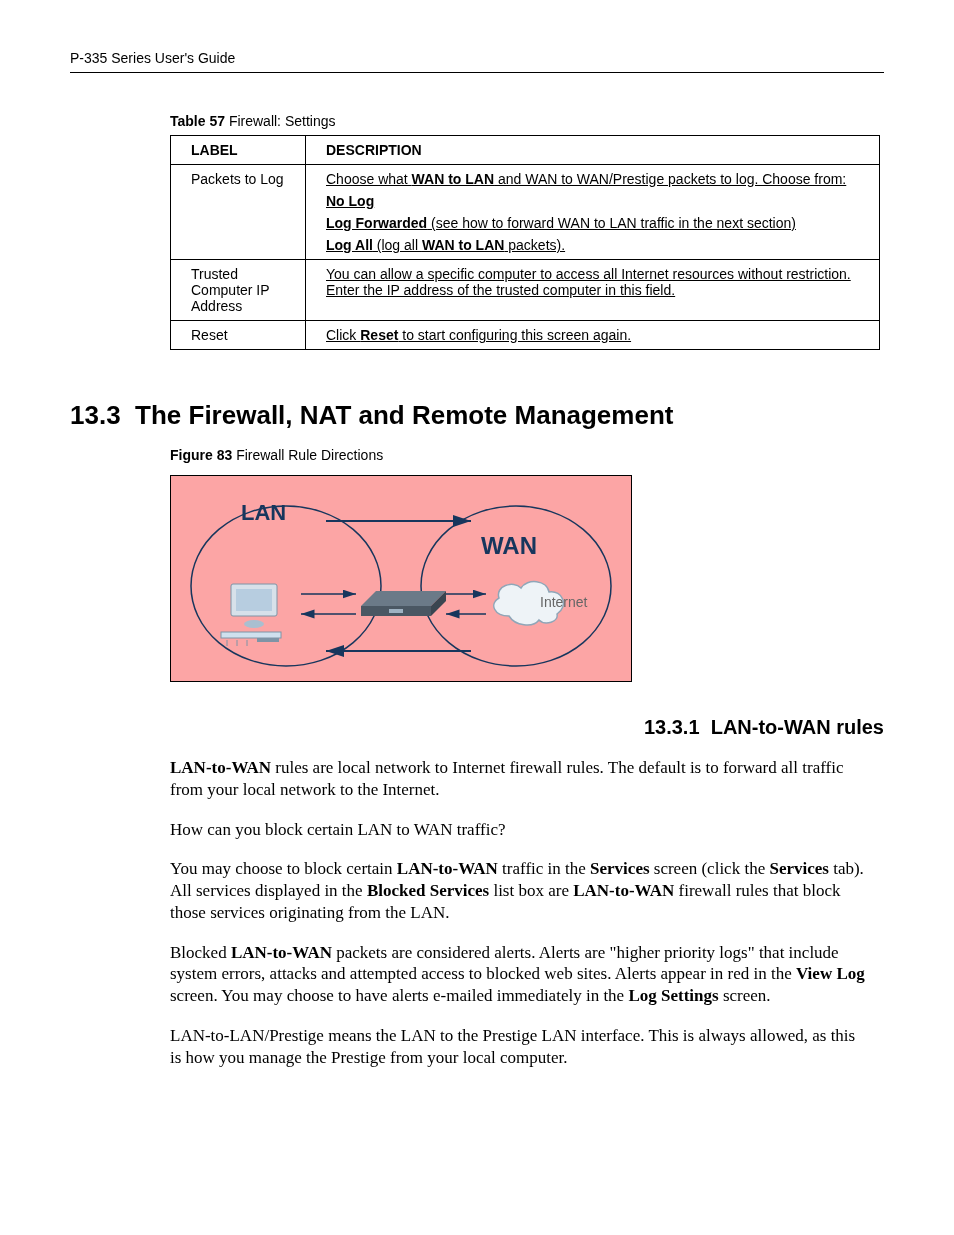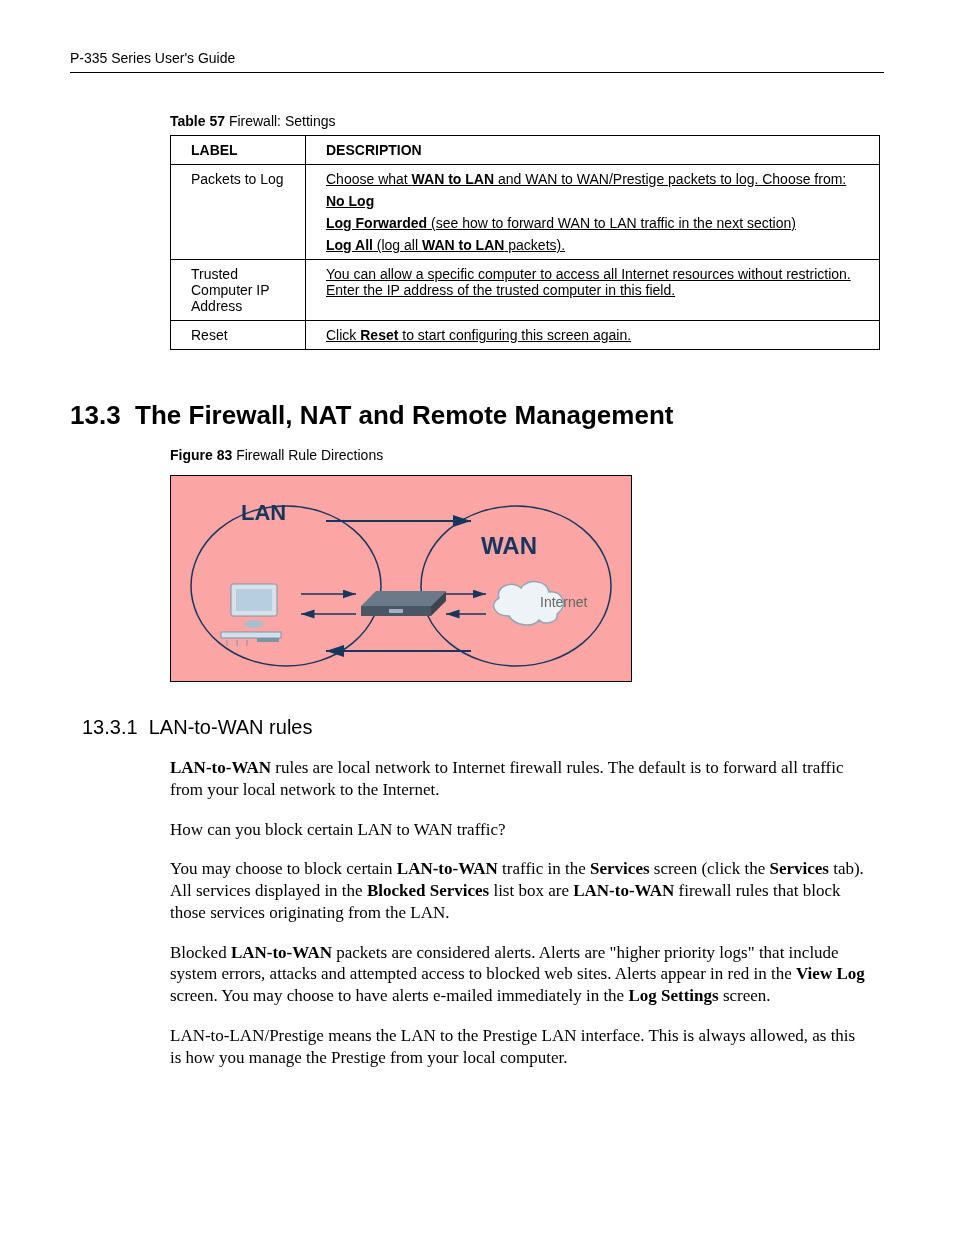--- a/index.html
+++ b/index.html
@@ -86,23 +86,24 @@
   .fig-inet {
     position: absolute;
     font-family: Arial, Helvetica, sans-serif;
     font-size: 14px;
     color: #666;
     left: 346px; top: 118px; margin-left: 23px;
   }
 
   h3.subsection {
     font-family: Arial, Helvetica, sans-serif;
-    font-weight: normal;
+    font-weight: bold;
     font-size: 20px;
     margin: 34px 0 18px 12px;
+    text-align: right;
   }
   .body {
     margin-left: 100px;
     width: 700px;
     font-size: 17px;
     line-height: 1.28;
   }
   .body p { margin: 0 0 18px 0; }
 
   .footer {

